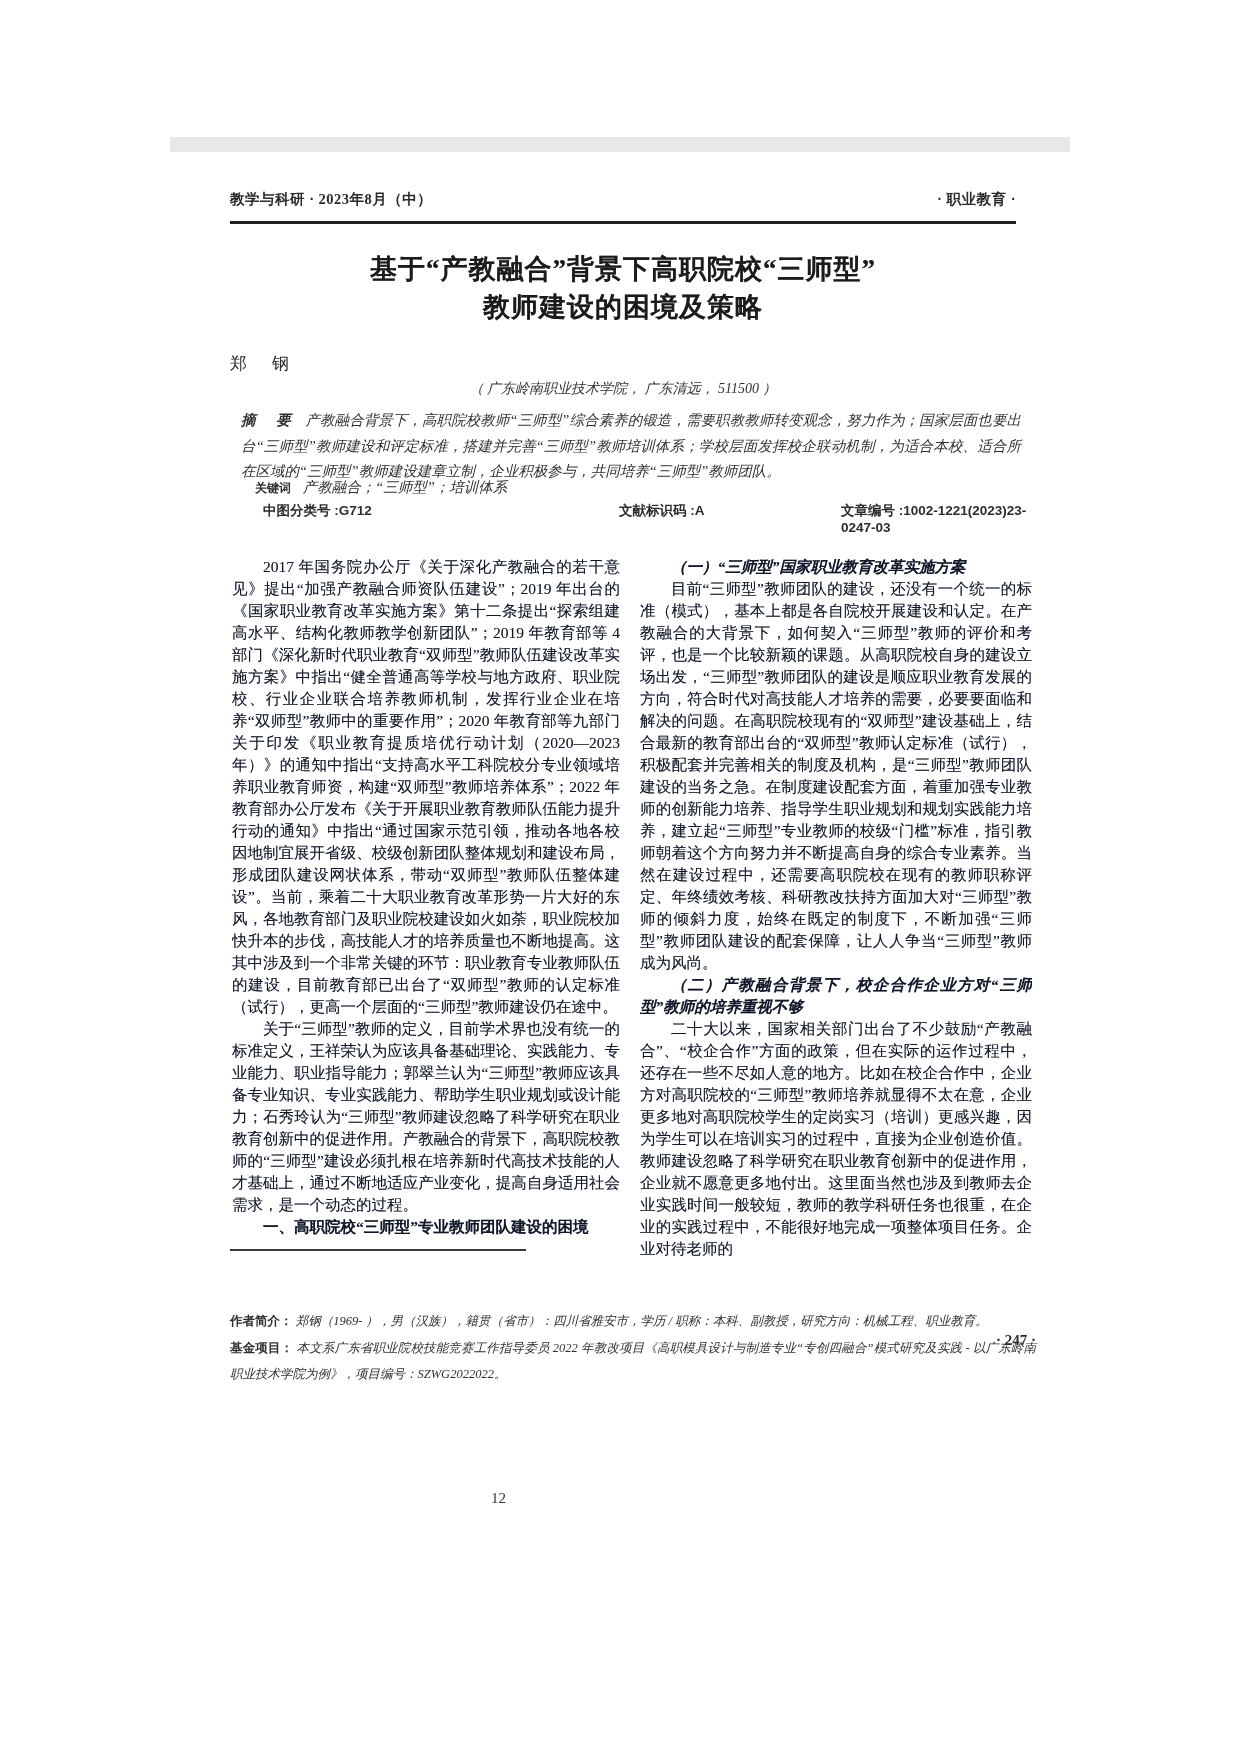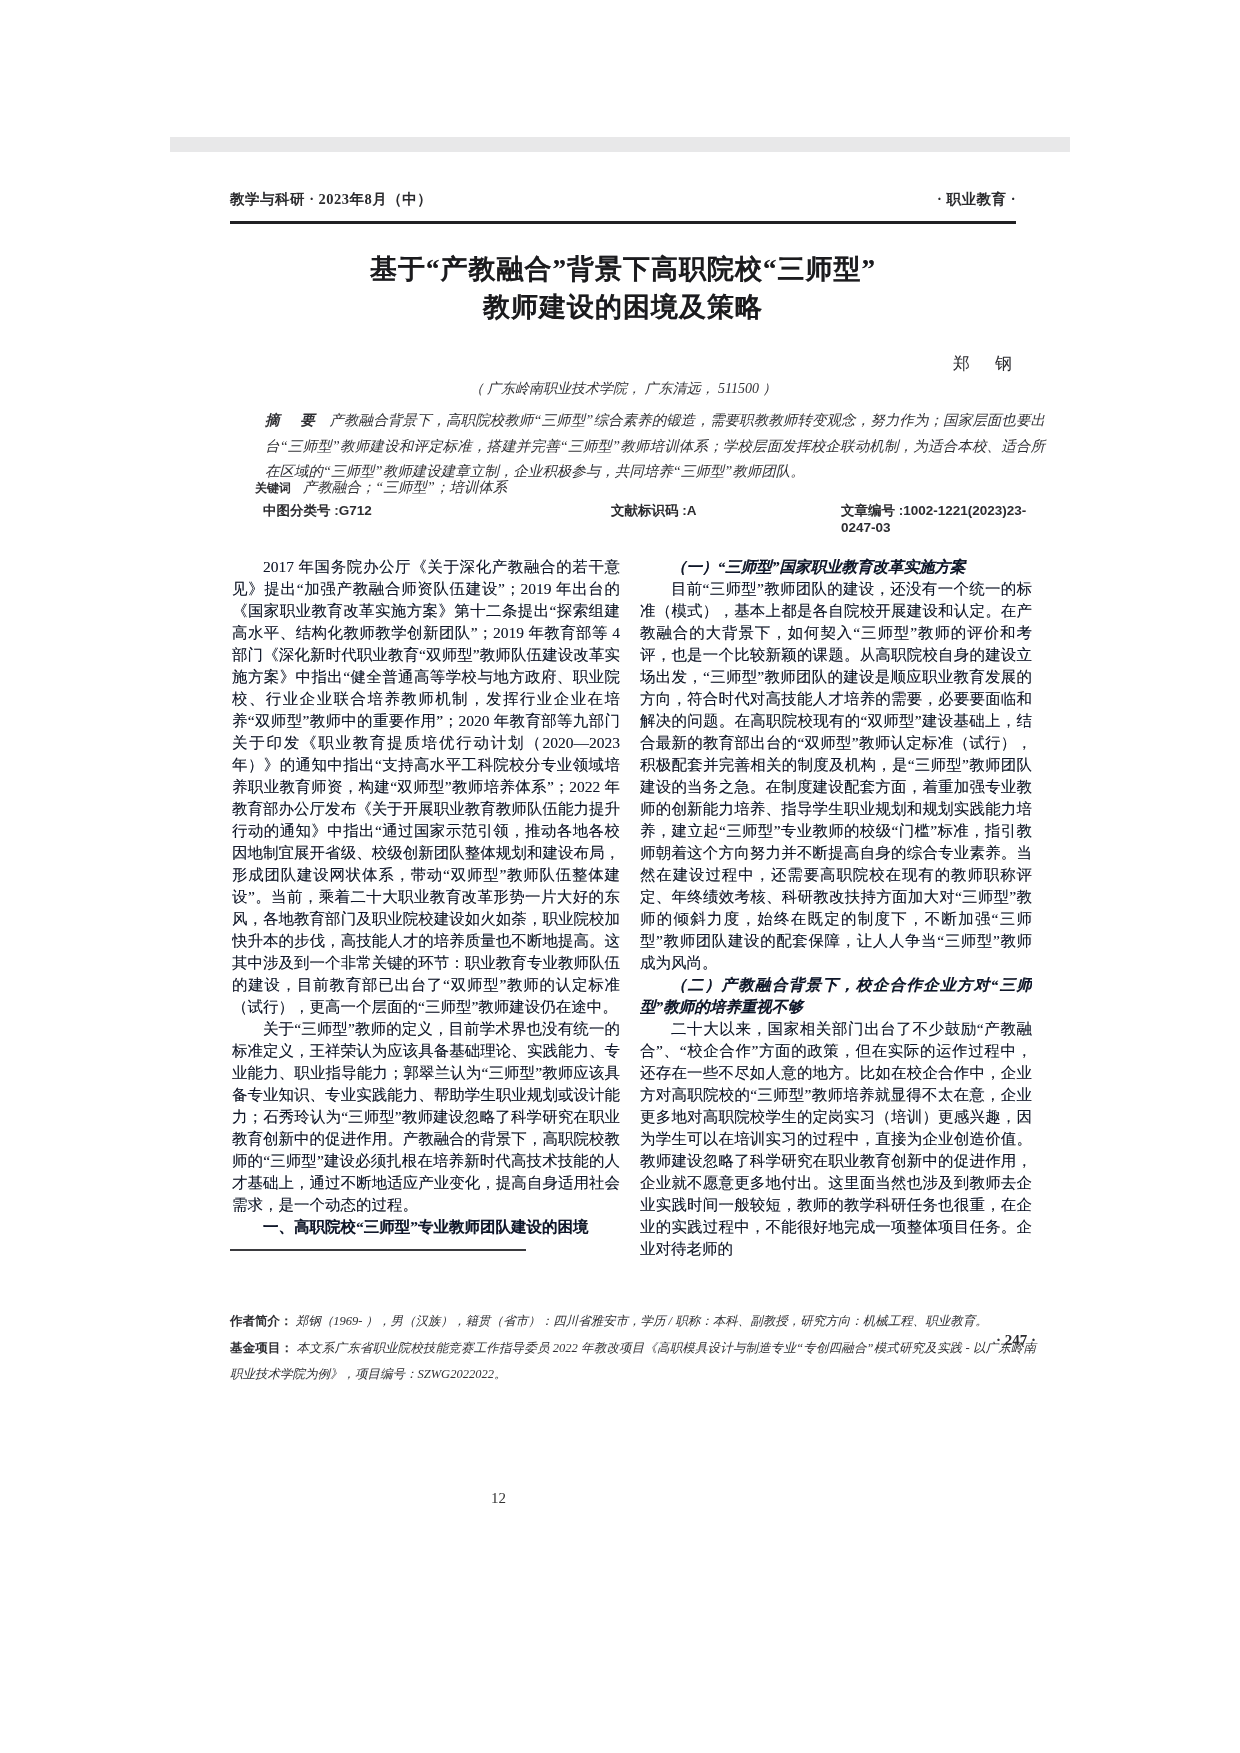--- a/index.html
+++ b/index.html
@@ -11,33 +11,33 @@
   .journal-header{
     position:absolute;left:230px;top:190px;width:786px;display:flex;justify-content:space-between;
     font-size:14.5px;font-weight:bold;color:#2b2b2e;letter-spacing:0.5px;
   }
   .header-rule{position:absolute;left:230px;top:221px;width:786px;height:3px;background:#202023;}
   .article-title{
     position:absolute;left:230px;top:250px;width:786px;margin:0;text-align:center;
     font-size:27px;font-weight:bold;line-height:38px;color:#1b1b1e;letter-spacing:1px;
     text-shadow:0 0 .5px rgba(0,0,0,.45);
   }
-  .author-name{position:absolute;left:230px;top:352px;width:786px;text-align:right;font-size:17px;color:#2a2a2e;letter-spacing:4px;}
+  .author-name{position:absolute;left:230px;top:352px;width:786px;text-align:left;font-size:17px;color:#2a2a2e;letter-spacing:4px;}
   .affiliation{position:absolute;left:230px;top:380px;width:786px;text-align:center;font-size:14px;font-style:italic;color:#333337;}
   .abstract{
-    position:absolute;left:265px;top:408px;width:780px;font-size:14.5px;line-height:25.5px;
+    position:absolute;left:241px;top:408px;width:780px;font-size:14.5px;line-height:25.5px;
     font-style:italic;text-align:justify;color:#303034;
   }
   .abstract .lbl{font-weight:bold;letter-spacing:3px;margin-right:8px;}
   .keywords{position:absolute;left:255px;top:478px;width:780px;font-size:14.5px;font-style:italic;color:#303034;}
   .keywords .lbl{font-weight:bold;font-style:normal;font-family:"Liberation Sans","DejaVu Sans",sans-serif;font-size:12px;margin-right:8px;margin-top:26px;}
   .clc-row{position:absolute;left:255px;top:502px;width:780px;height:20px;
     font-family:"Liberation Sans","DejaVu Sans",sans-serif;font-weight:bold;font-size:13.5px;color:#2c2c30;}
   .clc-row .clc{position:absolute;left:0;margin-left:8px;}
-  .clc-row .doc-code{position:absolute;left:356px;}
+  .clc-row .doc-code{position:absolute;left:364px;}
   .clc-row .article-no{position:absolute;left:586px;}
   .col{
     position:absolute;top:556px;height:712px;overflow:hidden;
     font-size:15.5px;line-height:22px;text-align:justify;color:#0f172a;
     text-shadow:0 0 .4px rgba(0,0,0,.35);
   }
   .col-left{left:232px;width:388px;}
   .col-right{left:640px;width:392px;}
   .col p{margin:0;text-indent:2em;}
   .col .sec-heading{font-weight:bold;text-indent:2em;margin:0;}

